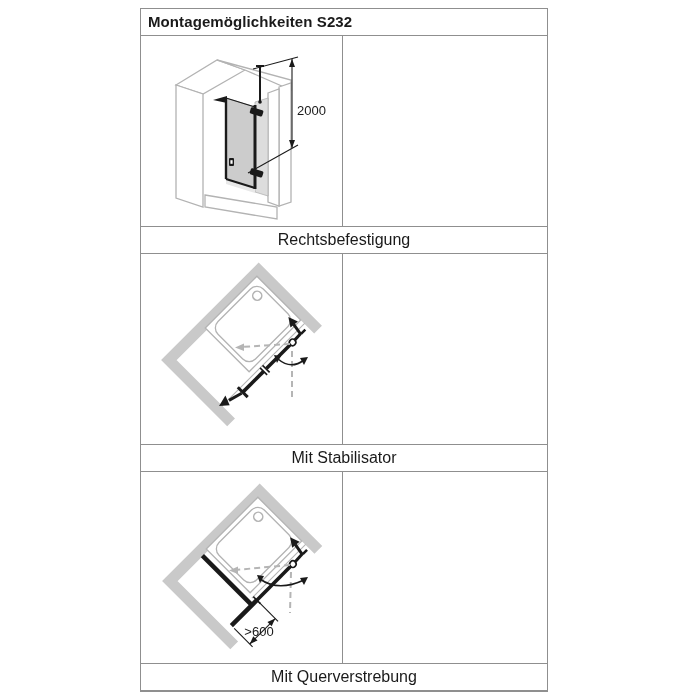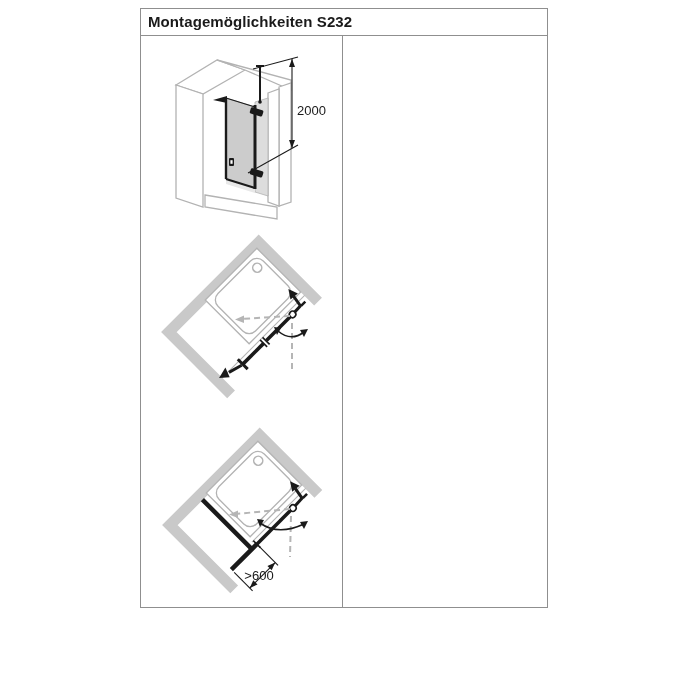--- a/index.html
+++ b/index.html
@@ -81,20 +81,21 @@
           <line x1="107" y1="137" x2="157" y2="109"></line>
           <line x1="151" y1="23" x2="151" y2="112"></line>
           <polygon points="151,23 148,31 154,31" stroke="none"></polygon>
           <polygon points="151,112 148,104 154,104" stroke="none"></polygon>
         </g>
         <text x="156" y="79" class="dim-text">2000</text>
       </svg>
     </div>
     <div class="cell-right"></div>
   </div>
+  <div class="label-row">Rechtsbefestigung</div>
 
   <div class="diagram-row h190">
     <div class="cell-left">
       <svg width="202" height="190" viewBox="0 0 202 190">
         <g transform="rotate(45 112 70)">
           <path d="M162,28 L78,28 L78,155 L166,155" stroke="#c9c9c9" stroke-width="11" fill="none"></path>
           <g stroke="#b3b3b3" fill="#ffffff">
             <rect x="81" y="33.5" width="62" height="73" stroke-width="1.3"></rect>
             <rect x="85.5" y="38" width="53" height="64" rx="9" fill="none" stroke-width="1.3"></rect>
             <circle cx="95" cy="47" r="4.5" stroke-width="1.6"></circle>
@@ -120,20 +121,21 @@
           <polygon points="94,93.5 103,89.5 103,97" fill="#b5b5b5"></polygon>
           <line x1="151" y1="97" x2="151" y2="146" stroke="#b5b5b5" stroke-width="2" stroke-dasharray="6 4"></line>
           <path d="M137,105 Q150,116 163,106" fill="none" stroke="#1a1a1a" stroke-width="1.6"></path>
           <polygon points="167,103 159,104 163,111" fill="#1a1a1a"></polygon>
           <polygon points="133,101 140,102 136,109" fill="#1a1a1a"></polygon>
         </g>
       </svg>
     </div>
     <div class="cell-right"></div>
   </div>
+  <div class="label-row">Mit Stabilisator</div>
 
   <div class="diagram-row h191">
     <div class="cell-left">
       <svg width="202" height="191" viewBox="0 0 202 191">
         <g transform="rotate(45 113 73)">
           <path d="M162,31 L79,31 L79,158 L170,158" stroke="#c9c9c9" stroke-width="11" fill="none"></path>
           <g stroke="#b3b3b3" fill="#ffffff">
             <rect x="82" y="36.5" width="62" height="73" stroke-width="1.3"></rect>
             <rect x="86.5" y="41" width="53" height="64" rx="9" fill="none" stroke-width="1.3"></rect>
             <circle cx="96" cy="50" r="4.5" stroke-width="1.6"></circle>
@@ -164,14 +166,15 @@
           <line x1="150" y1="100" x2="149" y2="141" stroke="#b5b5b5" stroke-width="2" stroke-dasharray="6 4"></line>
           <path d="M119,107 Q137,120 163,108" fill="none" stroke="#1a1a1a" stroke-width="1.6"></path>
           <polygon points="167,105 159,106 163,113" fill="#1a1a1a"></polygon>
           <polygon points="116,103 123,104 119,111" fill="#1a1a1a"></polygon>
         </g>
         <text x="118" y="164" text-anchor="middle" class="dim-text">&gt;600</text>
       </svg>
     </div>
     <div class="cell-right"></div>
   </div>
+  <div class="label-row">Mit Querverstrebung</div>
 
 </div>
 
 </body></html>

